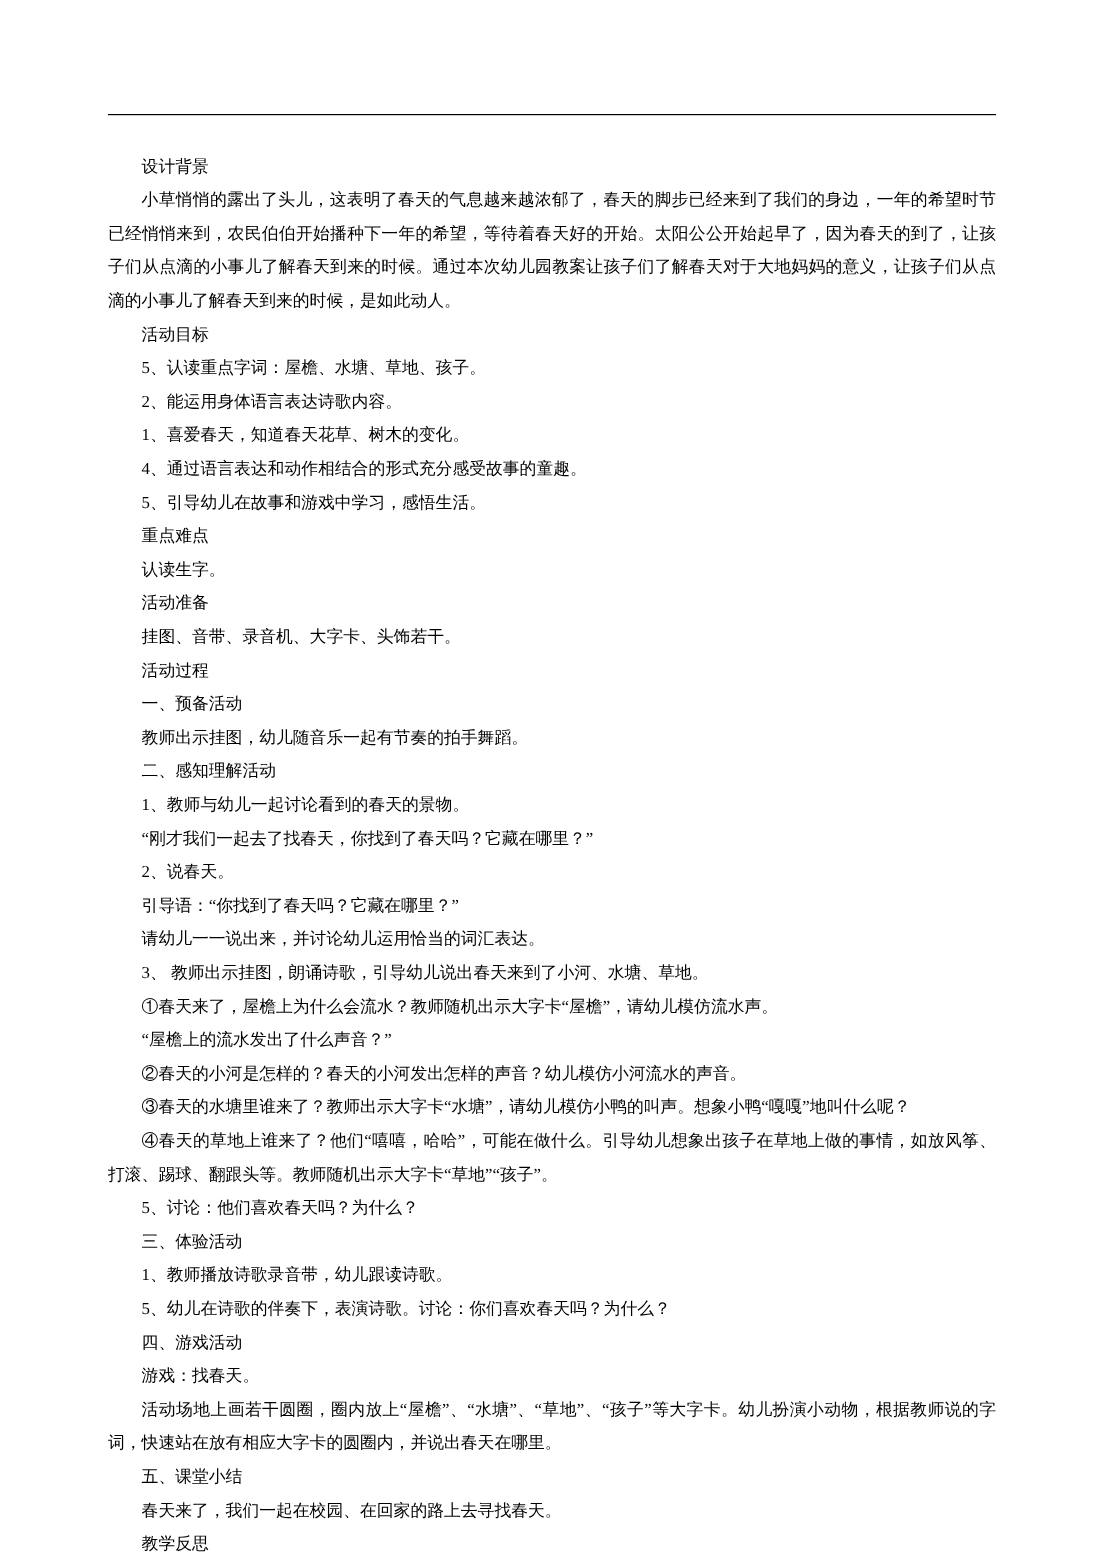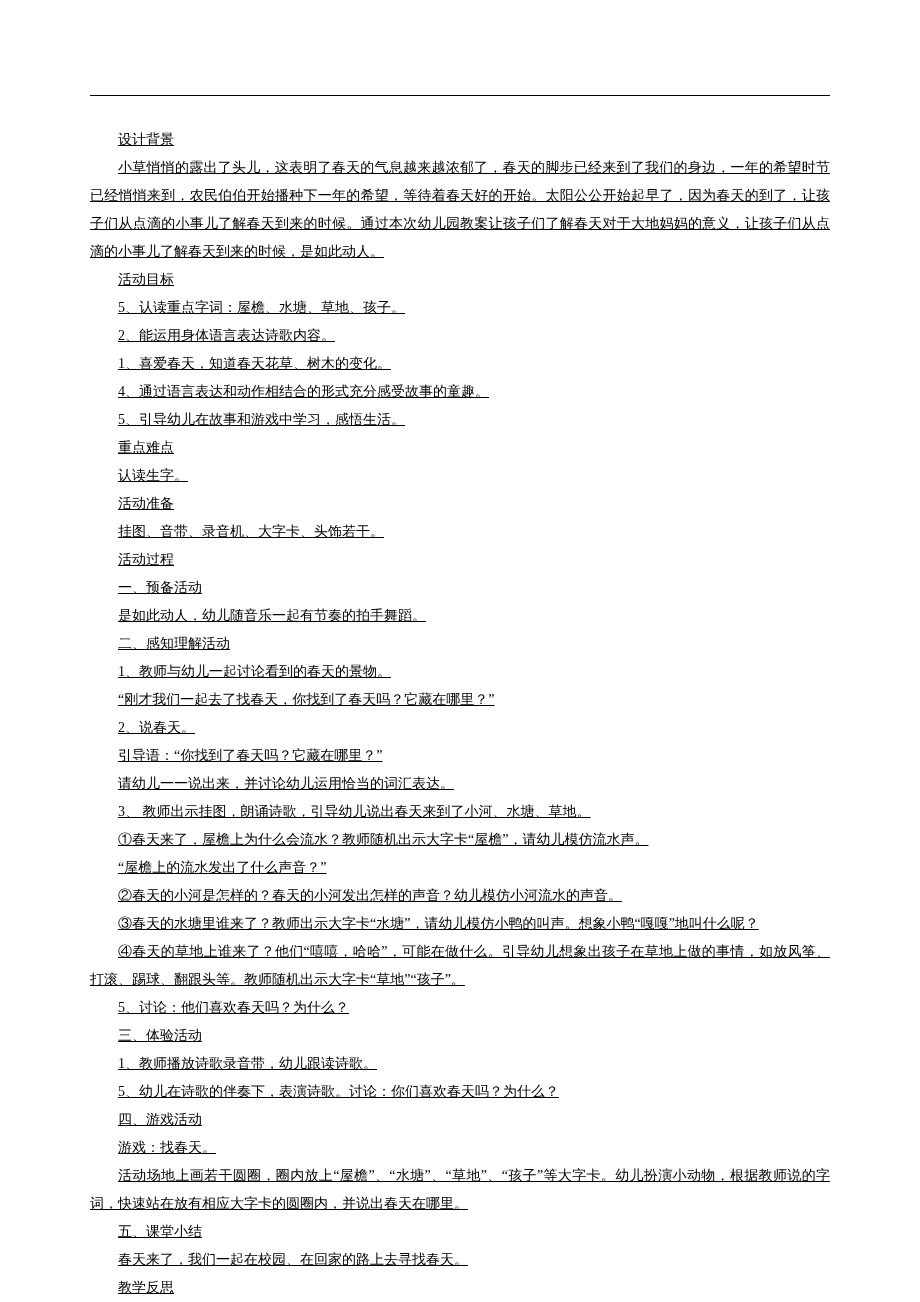--- a/index.html
+++ b/index.html
@@ -18,21 +18,20 @@
     }
     .hr-line {
       border: none;
       border-top: 1.5px solid #000;
       margin-bottom: 30px;
     }
     .para {
       text-indent: 2em;
       margin: 0;
       text-align: justify;
-      text-decoration: underline;
     }
   </style>
 </head>
 <body>
 
 <hr class="hr-line">
 
 <p class="para">设计背景</p>
 <p class="para">小草悄悄的露出了头儿，这表明了春天的气息越来越浓郁了，春天的脚步已经来到了我们的身边，一年的希望时节已经悄悄来到，农民伯伯开始播种下一年的希望，等待着春天好的开始。太阳公公开始起早了，因为春天的到了，让孩子们从点滴的小事儿了解春天到来的时候。通过本次幼儿园教案让孩子们了解春天对于大地妈妈的意义，让孩子们从点滴的小事儿了解春天到来的时候，是如此动人。</p>
 
@@ -45,21 +44,21 @@
 
 <p class="para">重点难点</p>
 <p class="para">认读生字。</p>
 
 <p class="para">活动准备</p>
 <p class="para">挂图、音带、录音机、大字卡、头饰若干。</p>
 
 <p class="para">活动过程</p>
 
 <p class="para">一、预备活动</p>
-<p class="para">是如此动人，幼儿随音乐一起有节奏的拍手舞蹈。</p>
+<p class="para">教师出示挂图，幼儿随音乐一起有节奏的拍手舞蹈。</p>
 
 <p class="para">二、感知理解活动</p>
 <p class="para">1、教师与幼儿一起讨论看到的春天的景物。</p>
 <p class="para">“刚才我们一起去了找春天，你找到了春天吗？它藏在哪里？”</p>
 <p class="para">2、说春天。</p>
 <p class="para">引导语：“你找到了春天吗？它藏在哪里？”</p>
 <p class="para">请幼儿一一说出来，并讨论幼儿运用恰当的词汇表达。</p>
 <p class="para">3、 教师出示挂图，朗诵诗歌，引导幼儿说出春天来到了小河、水塘、草地。</p>
 <p class="para">①春天来了，屋檐上为什么会流水？教师随机出示大字卡“屋檐”，请幼儿模仿流水声。</p>
 <p class="para">“屋檐上的流水发出了什么声音？”</p>

